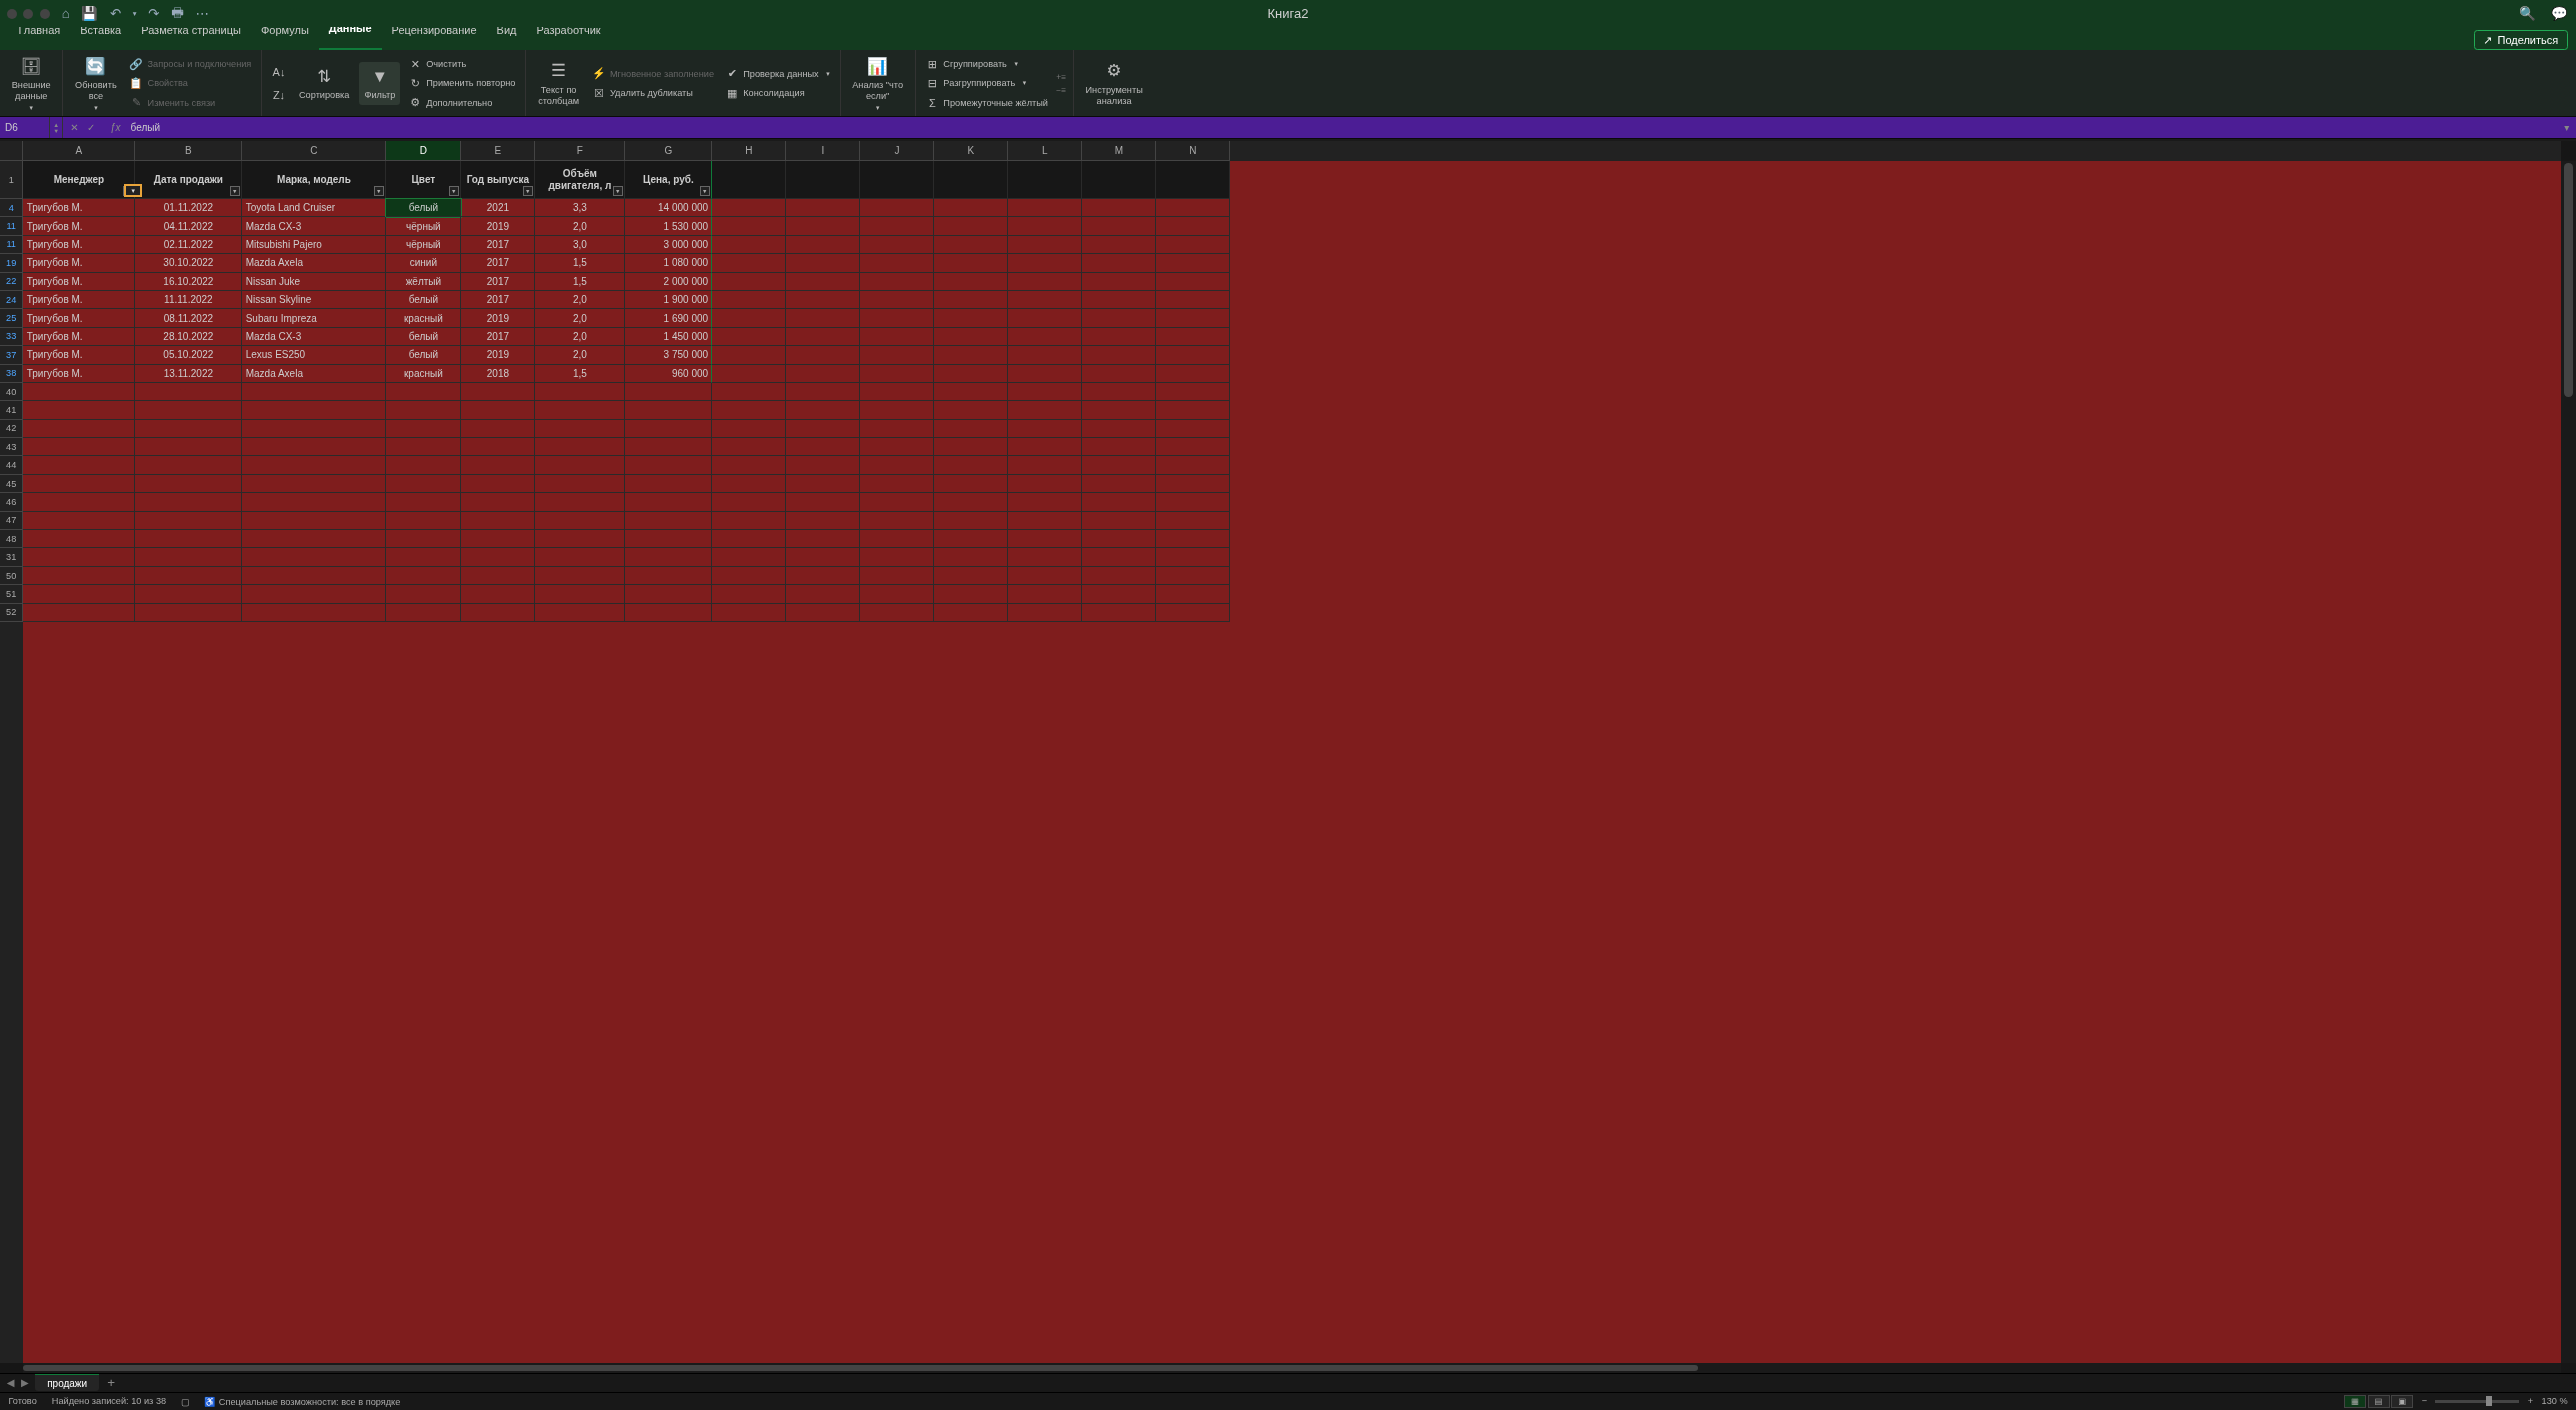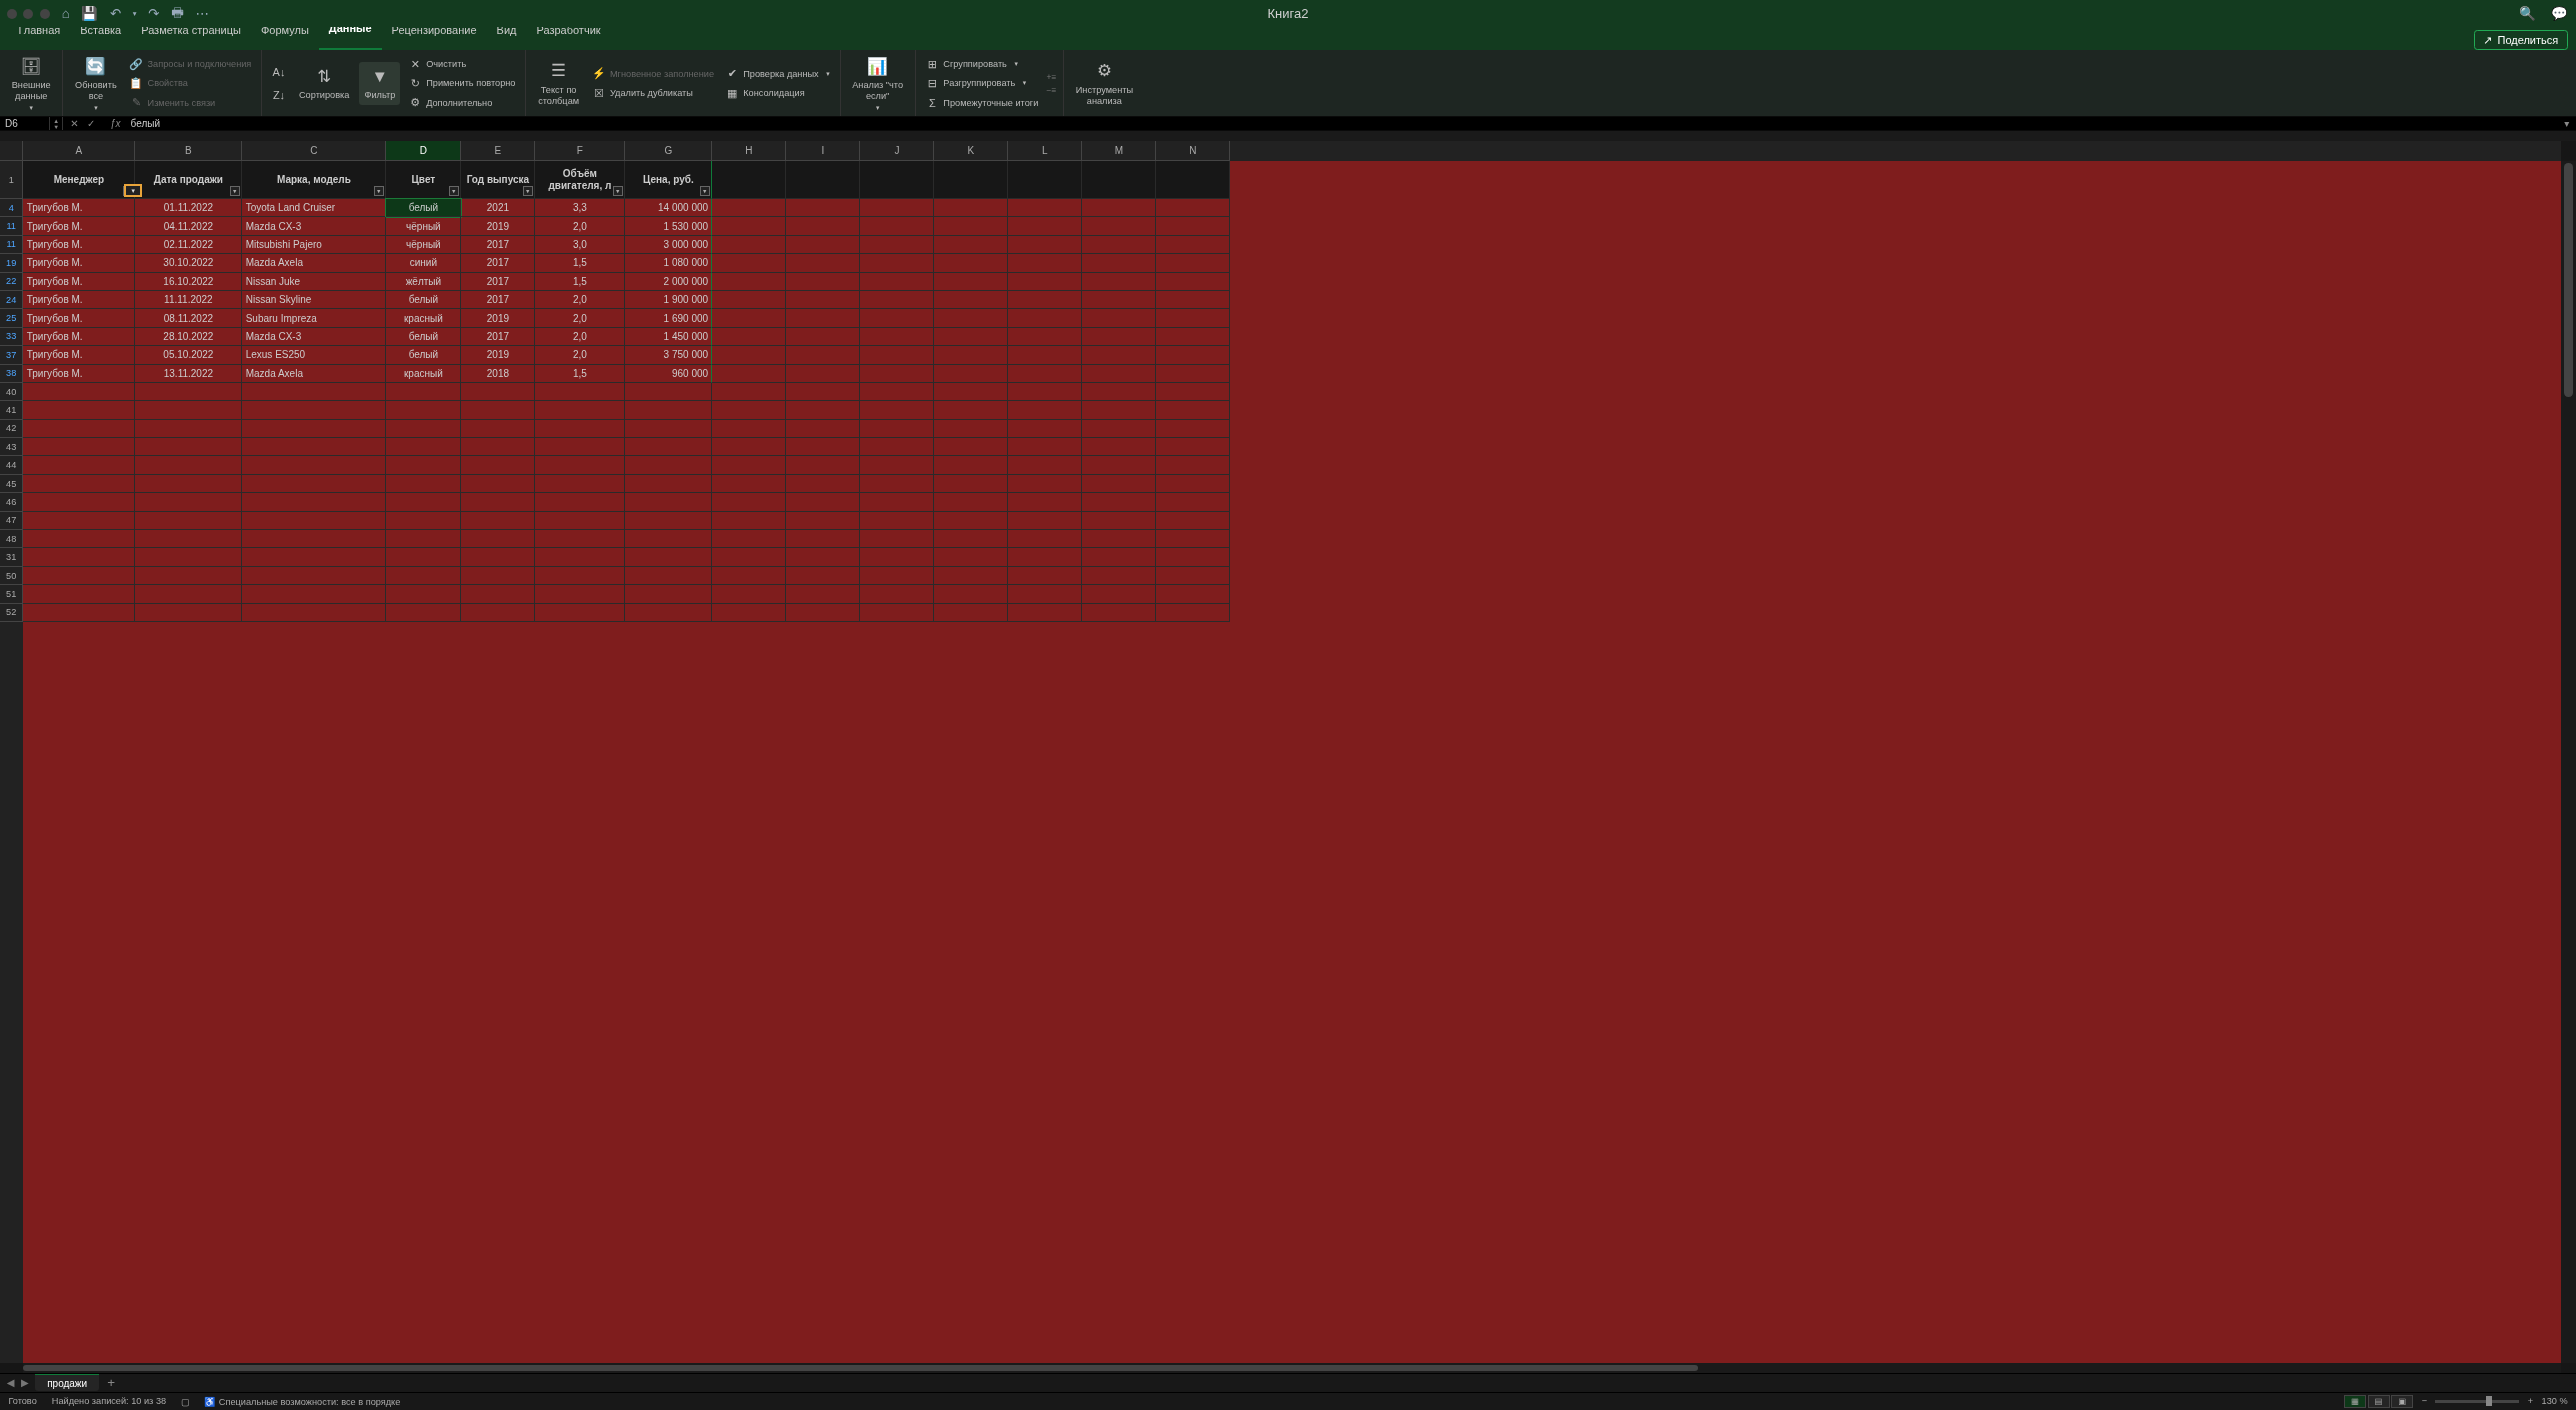--- a/index.html
+++ b/index.html
@@ -25,21 +25,21 @@
 .rib-group { display: flex; align-items: center; padding: 0 6.7px; border-right: 0.8px solid #333; gap: 5px; }
 .rib-large { display: flex; flex-direction: column; align-items: center; justify-content: center; gap: 1.7px; padding: 3.3px 5px; text-align: center; line-height: 1.2; cursor: pointer; }
 .rib-large .ico { width: 23.4px; height: 23.4px; display: flex; align-items: center; justify-content: center; font-size: 16.7px; }
 .rib-col { display: flex; flex-direction: column; gap: 2.5px; }
 .rib-small { display: flex; align-items: center; gap: 4.2px; padding: 1.7px 3.3px; cursor: pointer; white-space: nowrap; }
 .rib-small.disabled { color: #666; }
 .rib-small .ico { width: 13.4px; height: 13.4px; display: inline-flex; align-items: center; justify-content: center; font-size: 11px; }
 .filter-active { background: #2f3a33; border-radius: 3.3px; }
 
 
-.formula-bar { height: 14px; background: #000000; display: flex; align-items: center; border-bottom: 0.8px solid #0a0a0a; color: #ccc; font-size: 10px; }
+.formula-bar { height: 22px; background: #4c1d95; display: flex; align-items: center; border-bottom: 0.8px solid #0a0a0a; color: #ccc; font-size: 10px; }
 .name-box { width: 50px; padding: 0 5px; border-right: 0.8px solid #333; height: 100%; display: flex; align-items: center; }
 .fb-steppers { display: flex; flex-direction: column; font-size: 5.9px; color: #888; padding: 0 3.3px; border-right: 0.8px solid #333; height: 100%; justify-content: center; }
 .fb-icons { display: flex; gap: 8.4px; padding: 0 6.7px; color: #888; }
 .fx { font-style: italic; color: #888; padding-right: 5px; margin-left: 8px; }
 .formula-input { flex: 1; padding: 0 5px; color: #ccc; }
 .fb-expand { padding: 0 6.7px; color: #888; }
 
 
 .grid-wrap { position: absolute; top: 141px; bottom: 37px; left: 0; right: 0; background: #161616; overflow: hidden; }
 .corner { position: absolute; left: 0; top: 0; width: 23.4px; height: 20px; background: #222; border-right: 0.8px solid #444; border-bottom: 0.8px solid #444; }
@@ -234,21 +234,21 @@
           <span>Сгруппировать</span>
           <span style="font-size:6.7px;margin-left:3.3px">▾</span>
         </div>
       <div class="rib-small">
           <span class="ico">⊟</span>
           <span>Разгруппировать</span>
           <span style="font-size:6.7px;margin-left:3.3px">▾</span>
         </div>
       <div class="rib-small">
           <span class="ico">Σ</span>
-          <span>Промежуточные итоги</span>
+          <span>Промежуточные жёлтый</span>
         </div>
     </div>
     <div class="rib-col" style="justify-content:space-around">
       <span style="font-size:8.4px;color:#777">+≡</span>
       <span style="font-size:8.4px;color:#777">−≡</span>
     </div>
   </div>
   <div class="rib-group" style="border-right:none">
     <div class="rib-large">
       <span class="ico">⚙</span>

